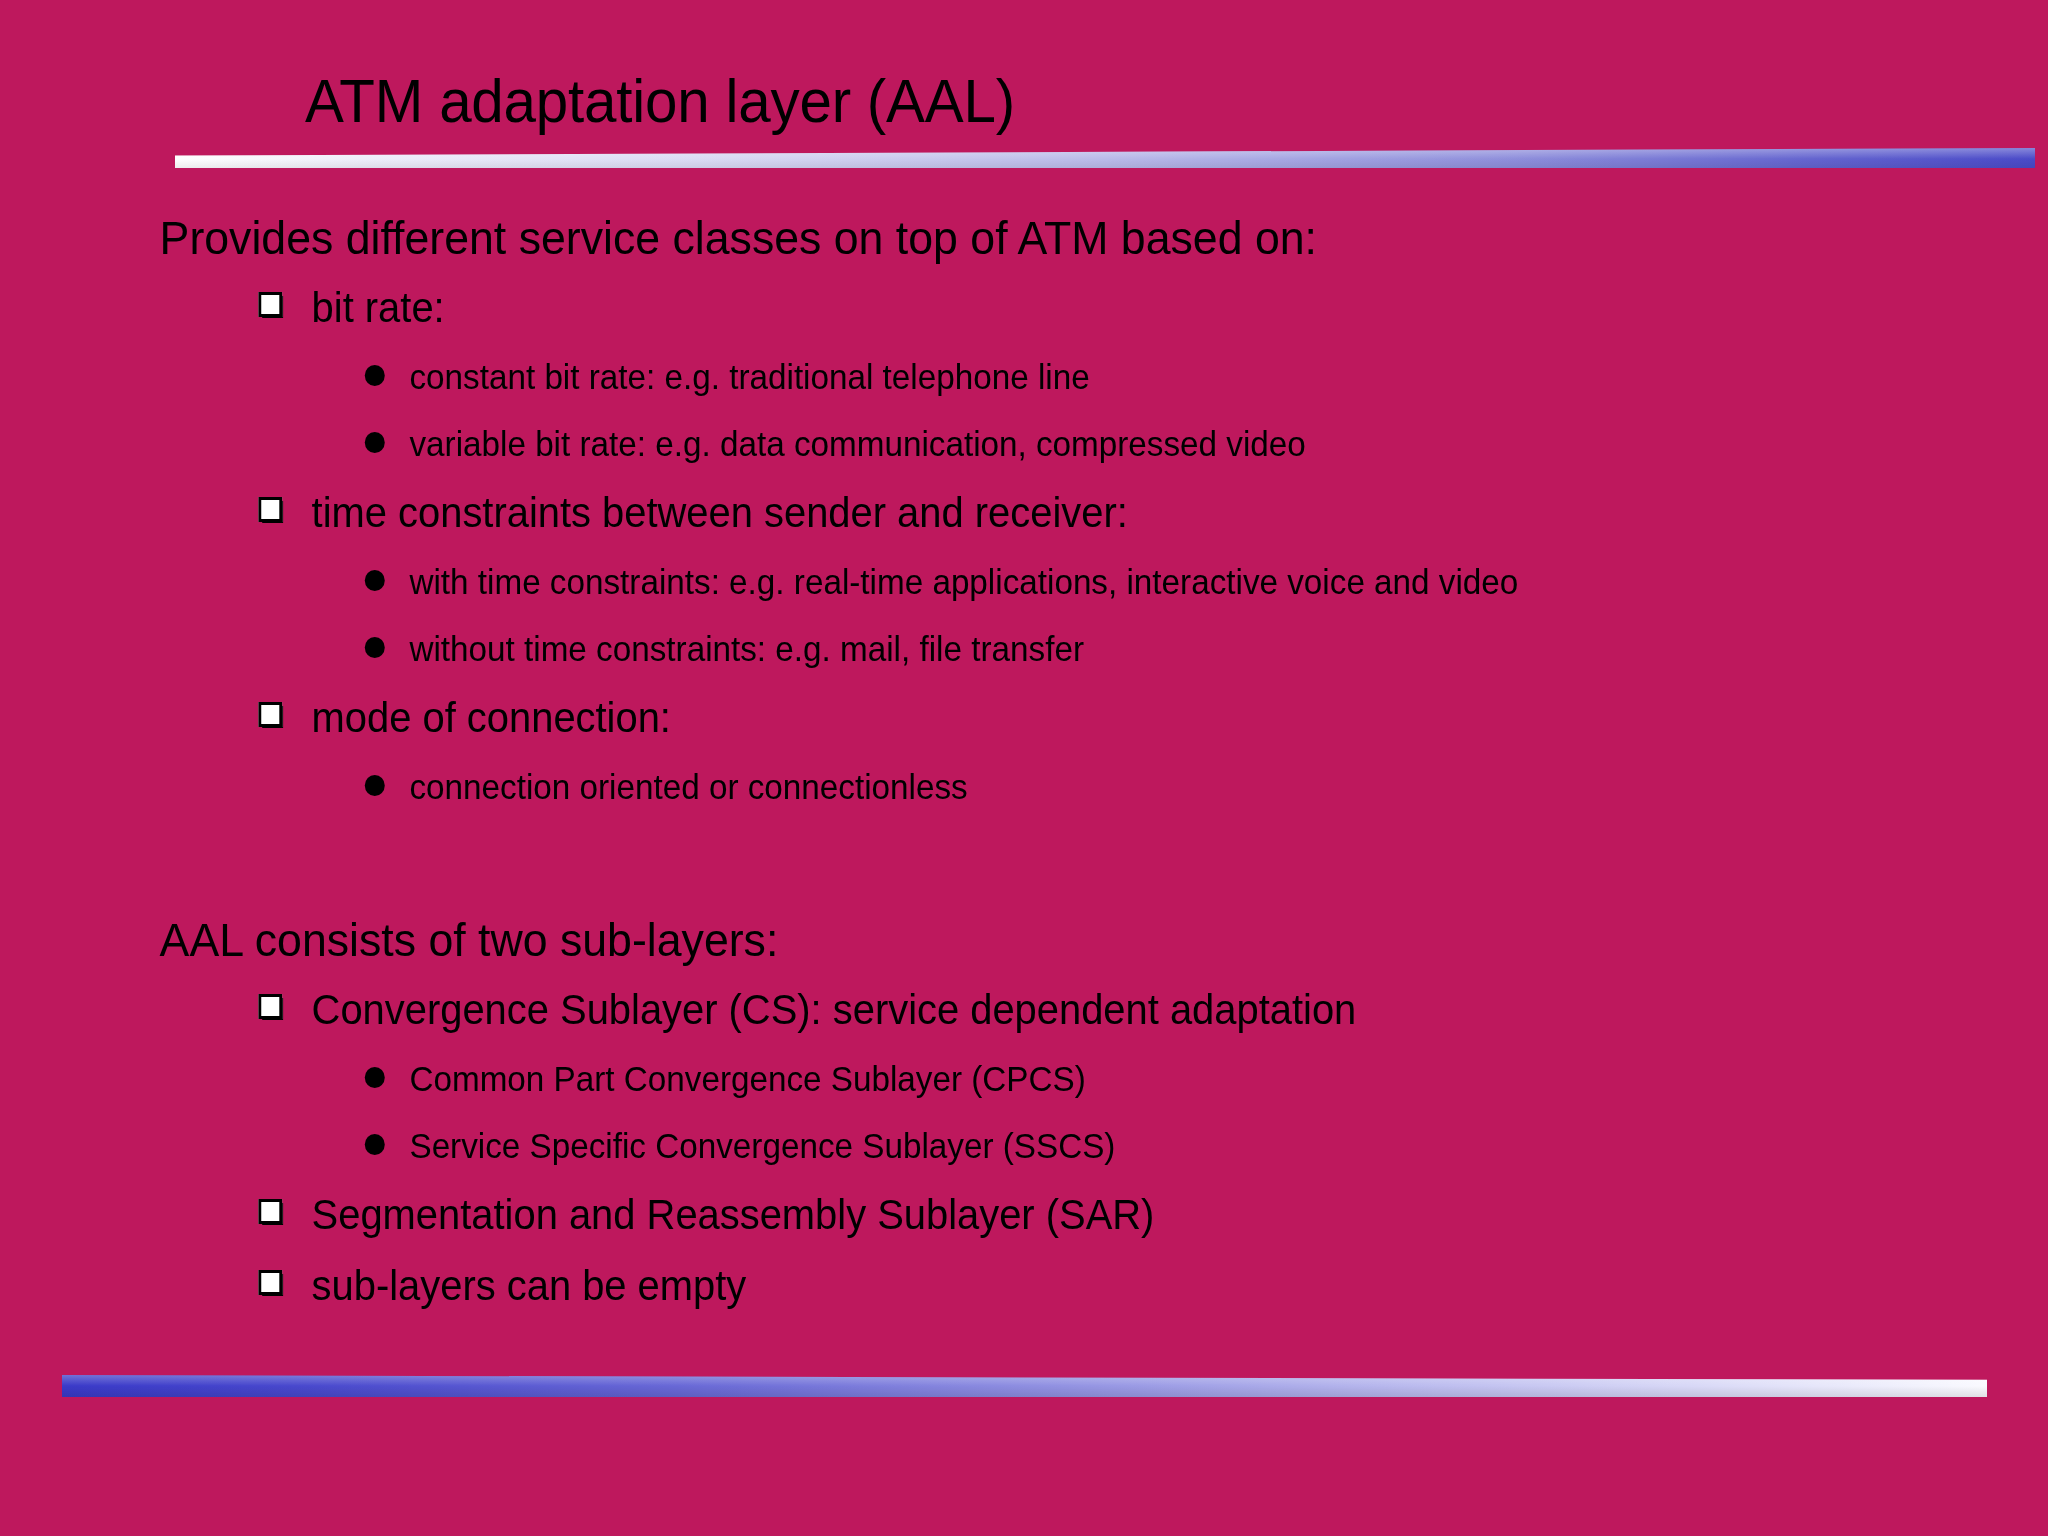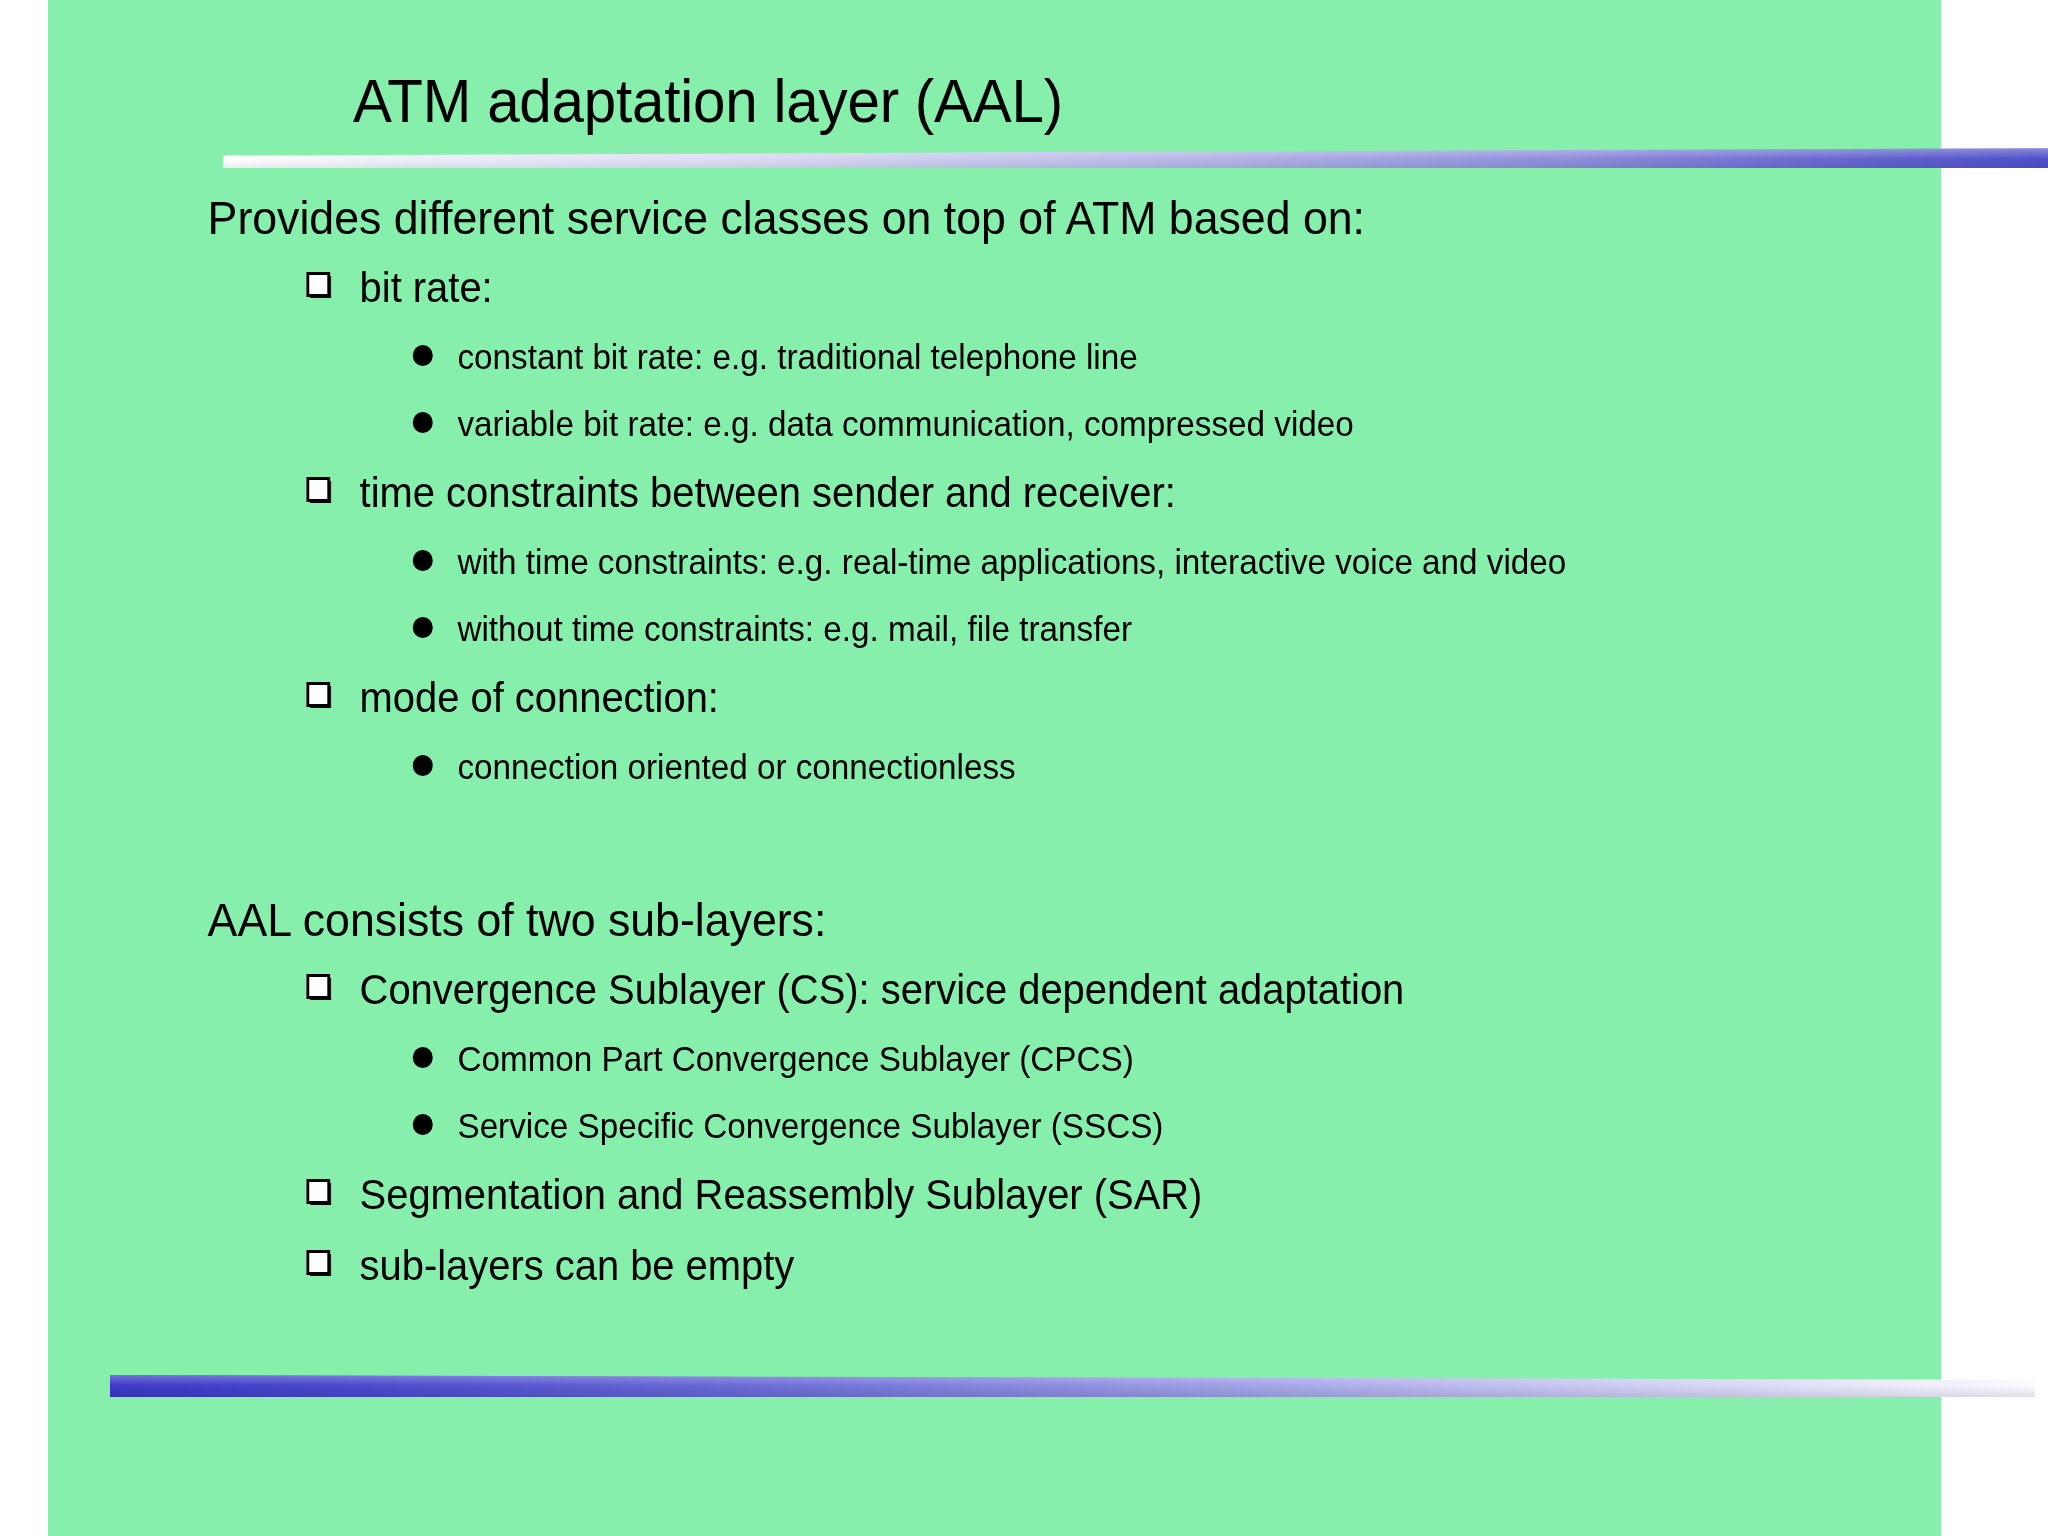--- a/index.html
+++ b/index.html
@@ -12,24 +12,23 @@
     width: 2048px;
     height: 1536px;
     overflow: hidden;
     font-family: "Liberation Sans", "DejaVu Sans", sans-serif;
     color: #000000;
     -webkit-font-smoothing: antialiased;
   }
 
   .slide {
     position: relative;
-    width: 1893px;
+    width: 2048px;
     height: 1536px;
-    background: #86efac;
-    margin-left: 48px;
+    background: #be185d;
   }
 
   
   .slide-title {
     position: absolute;
     left: 305px;
     top: 22px;
     font-size: 62px;
     line-height: 74px;
     font-weight: 400;
@@ -95,21 +94,21 @@
         rgba(255,255,255,0.28) 0%,
         rgba(255,255,255,0.00) 50%,
         rgba(0,0,0,0.10) 100%);
     clip-path: polygon(0 0, 100% 22%, 100% 100%, 0 100%);
   }
 
   
   .body-area {
     position: absolute;
     left: 0;
-    top: 184px;
+    top: 204px;
     width: 2048px;
   }
 
   .blk { margin: 0; padding: 0; }
 
   .line {
     display: flex;
     align-items: baseline;
     white-space: nowrap;
   }

